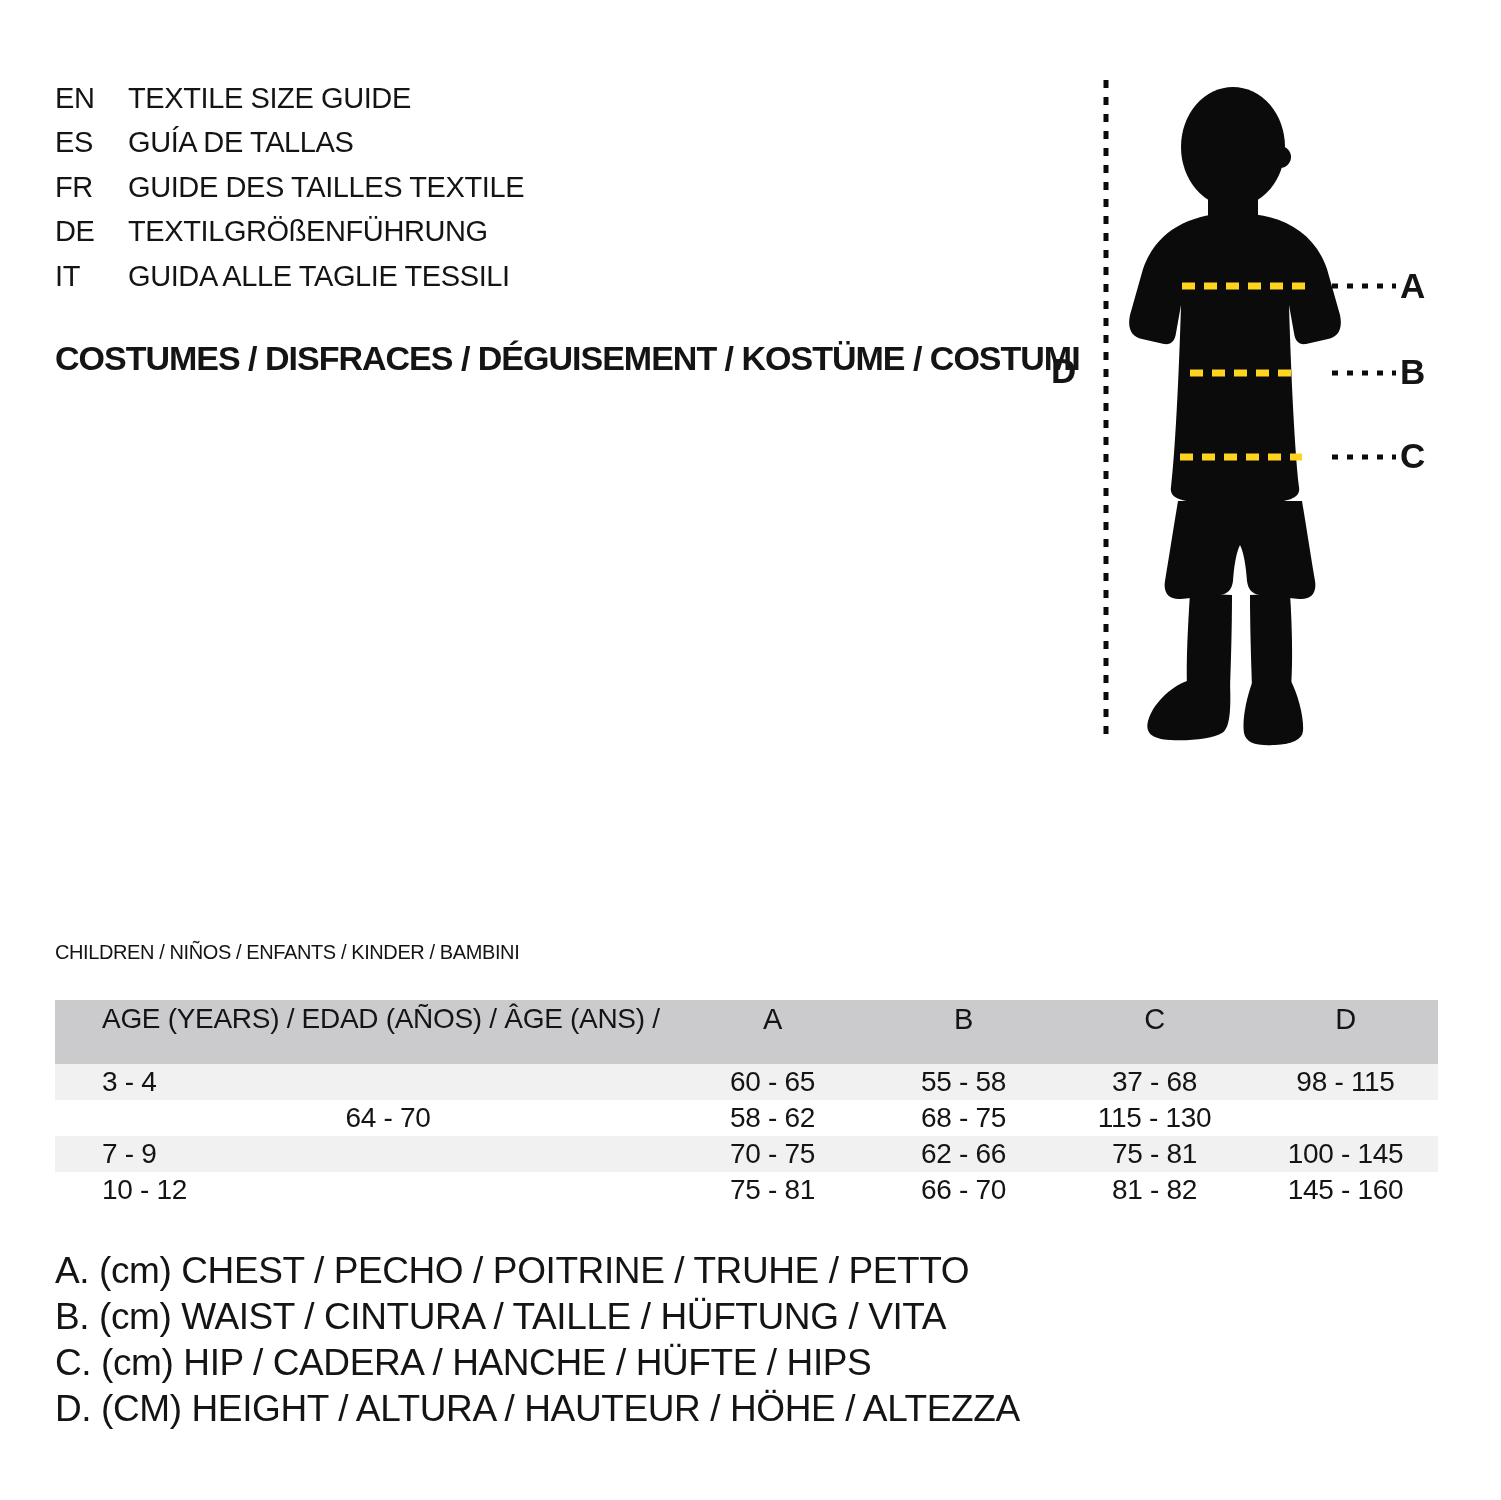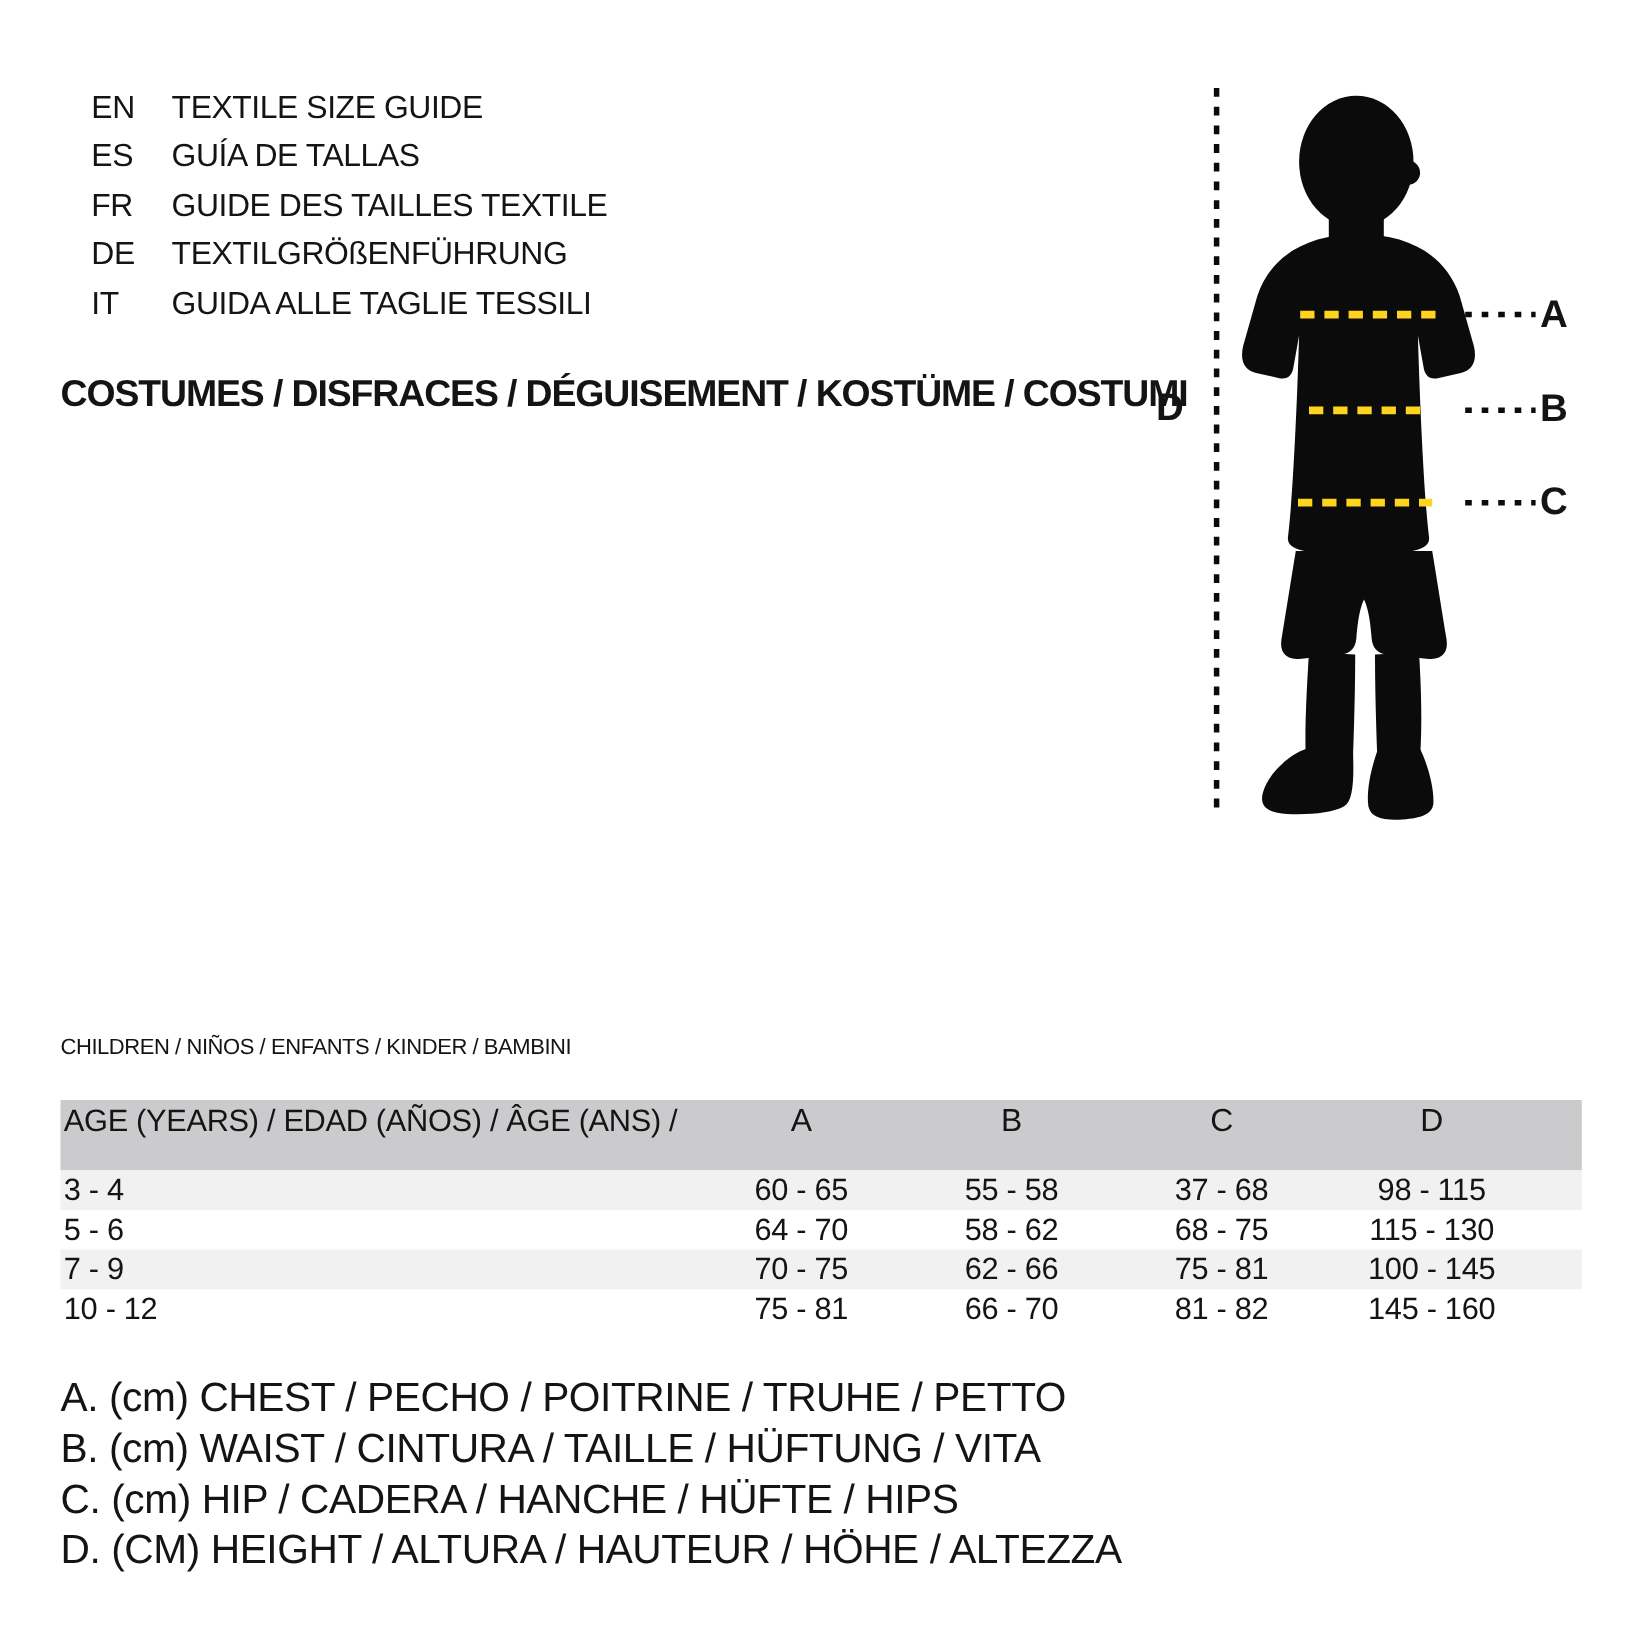--- a/index.html
+++ b/index.html
@@ -4,34 +4,34 @@
 <style>
   html,body{margin:0;padding:0;background:#ffffff;}
   .canvas{
     position:relative;width:1501px;height:1500px;background:#ffffff;overflow:hidden;
     font-family:"Liberation Sans","DejaVu Sans",sans-serif;color:#141414;
     -webkit-font-smoothing:antialiased;
   }
   
   .lang-list{position:absolute;left:55px;top:76px;}
   .lang-row{display:flex;height:44.5px;align-items:center;font-size:29px;letter-spacing:-0.4px;}
-  .lang-code{width:73px;flex:0 0 73px;margin-left:28px;}
+  .lang-code{width:73px;flex:0 0 73px;}
   
   .costumes{position:absolute;left:55px;top:339px;font-size:34px;font-weight:700;letter-spacing:-1px;white-space:nowrap;}
   
   .figure-svg{position:absolute;left:1040px;top:55px;width:460px;height:700px;}
   .measure-label{position:absolute;font-size:35px;font-weight:700;letter-spacing:-1px;line-height:38px;}
   .label-d{left:1051px;top:352px;}
   .label-a{left:1400px;top:267px;}
   .label-b{left:1400px;top:353px;}
   .label-c{left:1400px;top:437px;}
   
   .children-title{position:absolute;left:55px;top:941px;font-size:20px;letter-spacing:-0.4px;white-space:nowrap;}
   .size-table{position:absolute;left:55px;top:1000px;width:1383px;font-size:28px;letter-spacing:-0.3px;}
-  .t-grid{display:grid;grid-template-columns:578px 191px 191px 191px 191px;}
+  .t-grid{display:grid;grid-template-columns:578px 191px 191px 191px 191px;padding-left:44px;}
   .t-header{background:#cbcbcd;height:64px;box-sizing:border-box;padding-top:5px;align-items:start;}
   .age-head{padding-left:3px;line-height:28px;}
   .col-head{text-align:center;line-height:28px;font-size:29px;}
   .t-row{height:36px;align-items:center;}
   .t-body .t-row:nth-child(odd){background:#f1f1f1;}
   .t-age{padding-left:3px;}
   .t-val{text-align:center;}
   
   .legend{position:absolute;left:55px;top:1248px;}
   .legend-row{display:flex;height:46px;align-items:center;font-size:37px;letter-spacing:-0.4px;white-space:nowrap;}
@@ -139,21 +139,20 @@
 
         <div class="t-grid t-row">
           <div class="t-age">3 - 4</div>
           <div class="t-val">60 - 65</div>
           <div class="t-val">55 - 58</div>
           <div class="t-val">37 - 68</div>
           <div class="t-val">98 - 115</div>
         </div>
 
         <div class="t-grid t-row">
-          <div class="t-age">5 - 6</div>
           <div class="t-val">64 - 70</div>
           <div class="t-val">58 - 62</div>
           <div class="t-val">68 - 75</div>
           <div class="t-val">115 - 130</div>
         </div>
 
         <div class="t-grid t-row">
           <div class="t-age">7 - 9</div>
           <div class="t-val">70 - 75</div>
           <div class="t-val">62 - 66</div>

